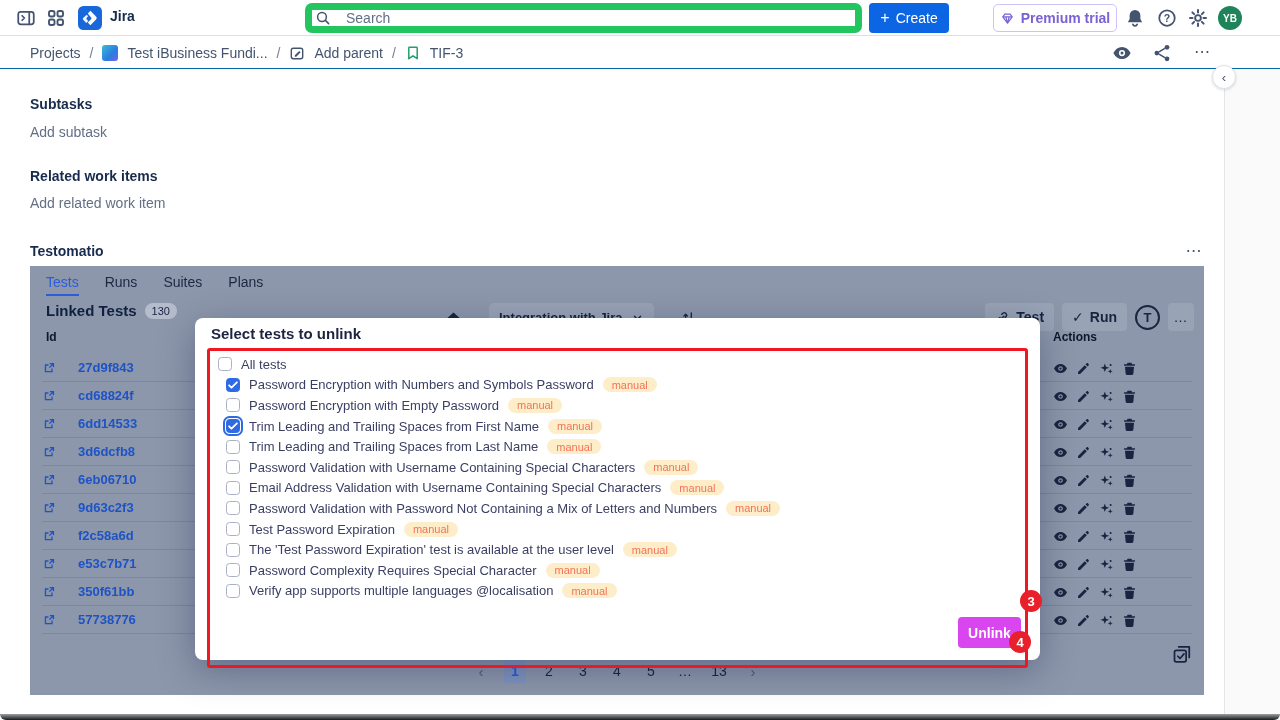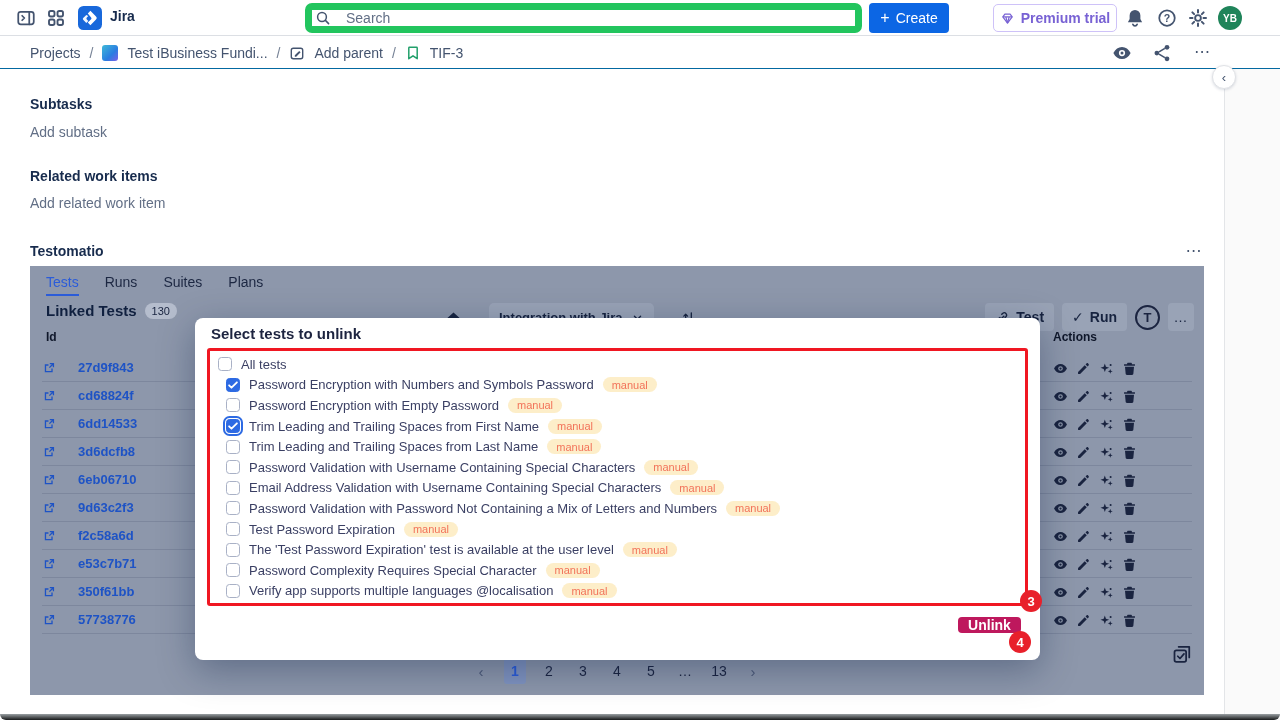--- a/index.html
+++ b/index.html
@@ -87,32 +87,32 @@
   .pg{min-width:22px;height:26px;display:flex;align-items:center;justify-content:center;
     font-size:14px;font-weight:500;color:#1b2440;cursor:pointer;border-radius:3px;padding:0 3px}
   .pg.active{background:rgba(110,145,225,.38);color:#2b5cd9;font-weight:bold}
   .pg.nav{color:#4e5a78;font-size:15px}
   .multi-ico{position:absolute;left:1142px;top:378px;width:20px;height:20px;color:#1a2440;cursor:pointer}
 
   
   .modal{position:absolute;left:195px;top:318px;width:845px;height:342px;background:#fff;
     border-radius:8px;box-shadow:0 10px 36px rgba(9,30,66,.35);z-index:40}
   .m-title{position:absolute;left:16px;top:7px;font-size:15px;font-weight:bold;color:#1d2440}
-  .red-box{position:absolute;left:12px;top:30px;width:821px;height:258px;border:3px solid #f01722;
+  .red-box{position:absolute;left:12px;top:30px;width:821px;height:320px;border:3px solid #f01722;
     border-radius:3px;padding:3px 0 12px 8px}
   .m-row{display:flex;align-items:center;height:20.6px;gap:9px;cursor:pointer}
   .m-row.sub{padding-left:8px}
   .cb{flex:0 0 auto;width:14px;height:14px;border:1.6px solid #a9b1c6;border-radius:3.5px;
     background:#fff;display:flex;align-items:center;justify-content:center}
   .cb.on{background:#2d6ae3;border-color:#2d6ae3}
   .cb.focus{outline:2px solid #2d6ae3;outline-offset:1px}
   .m-txt{font-size:13px;color:#3a3f63;font-weight:500;white-space:nowrap}
   .badge{font-size:11px;font-weight:500;color:#f2735a;background:#fdeec9;border-radius:9px;
     padding:1.5px 9px;white-space:nowrap}
-  .unlink-btn{position:absolute;left:763px;top:299px;width:63px;height:16px;background:#be185d;
+  .unlink-btn{position:absolute;left:763px;top:299px;width:63px;height:31px;background:#d946ef;
     color:#fff;border:none;border-radius:4px;font-size:14px;font-weight:bold;cursor:pointer;font-family:inherit}
   .ann{position:absolute;width:22px;height:22px;border-radius:50%;background:#e8202b;color:#fff;
     font-size:13px;font-weight:bold;display:flex;align-items:center;justify-content:center;z-index:50}
 
   .bottom-edge{position:absolute;left:0;bottom:0;width:1280px;height:6px;z-index:60;
     background:linear-gradient(180deg,#9aa0a3,#17191a);border-radius:0 0 10px 10px}
 </style>
 </head>
 <body>
 

